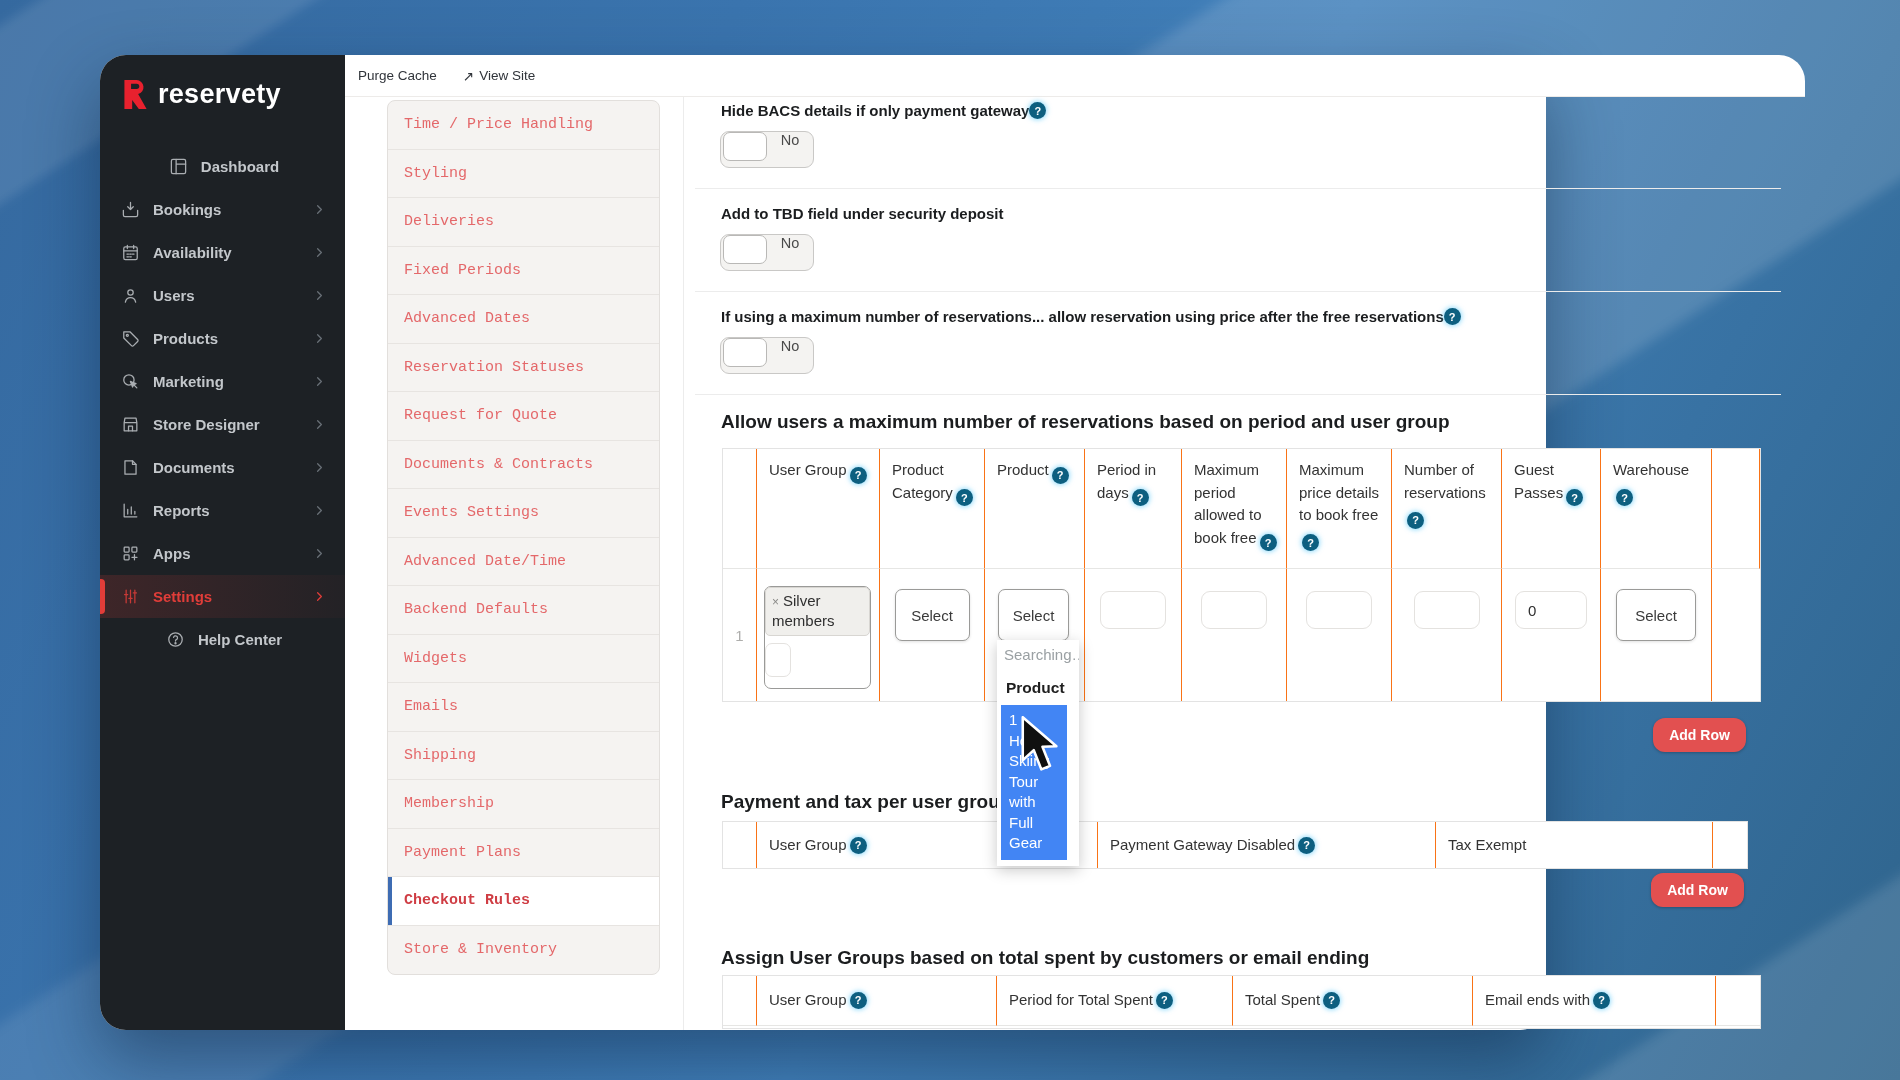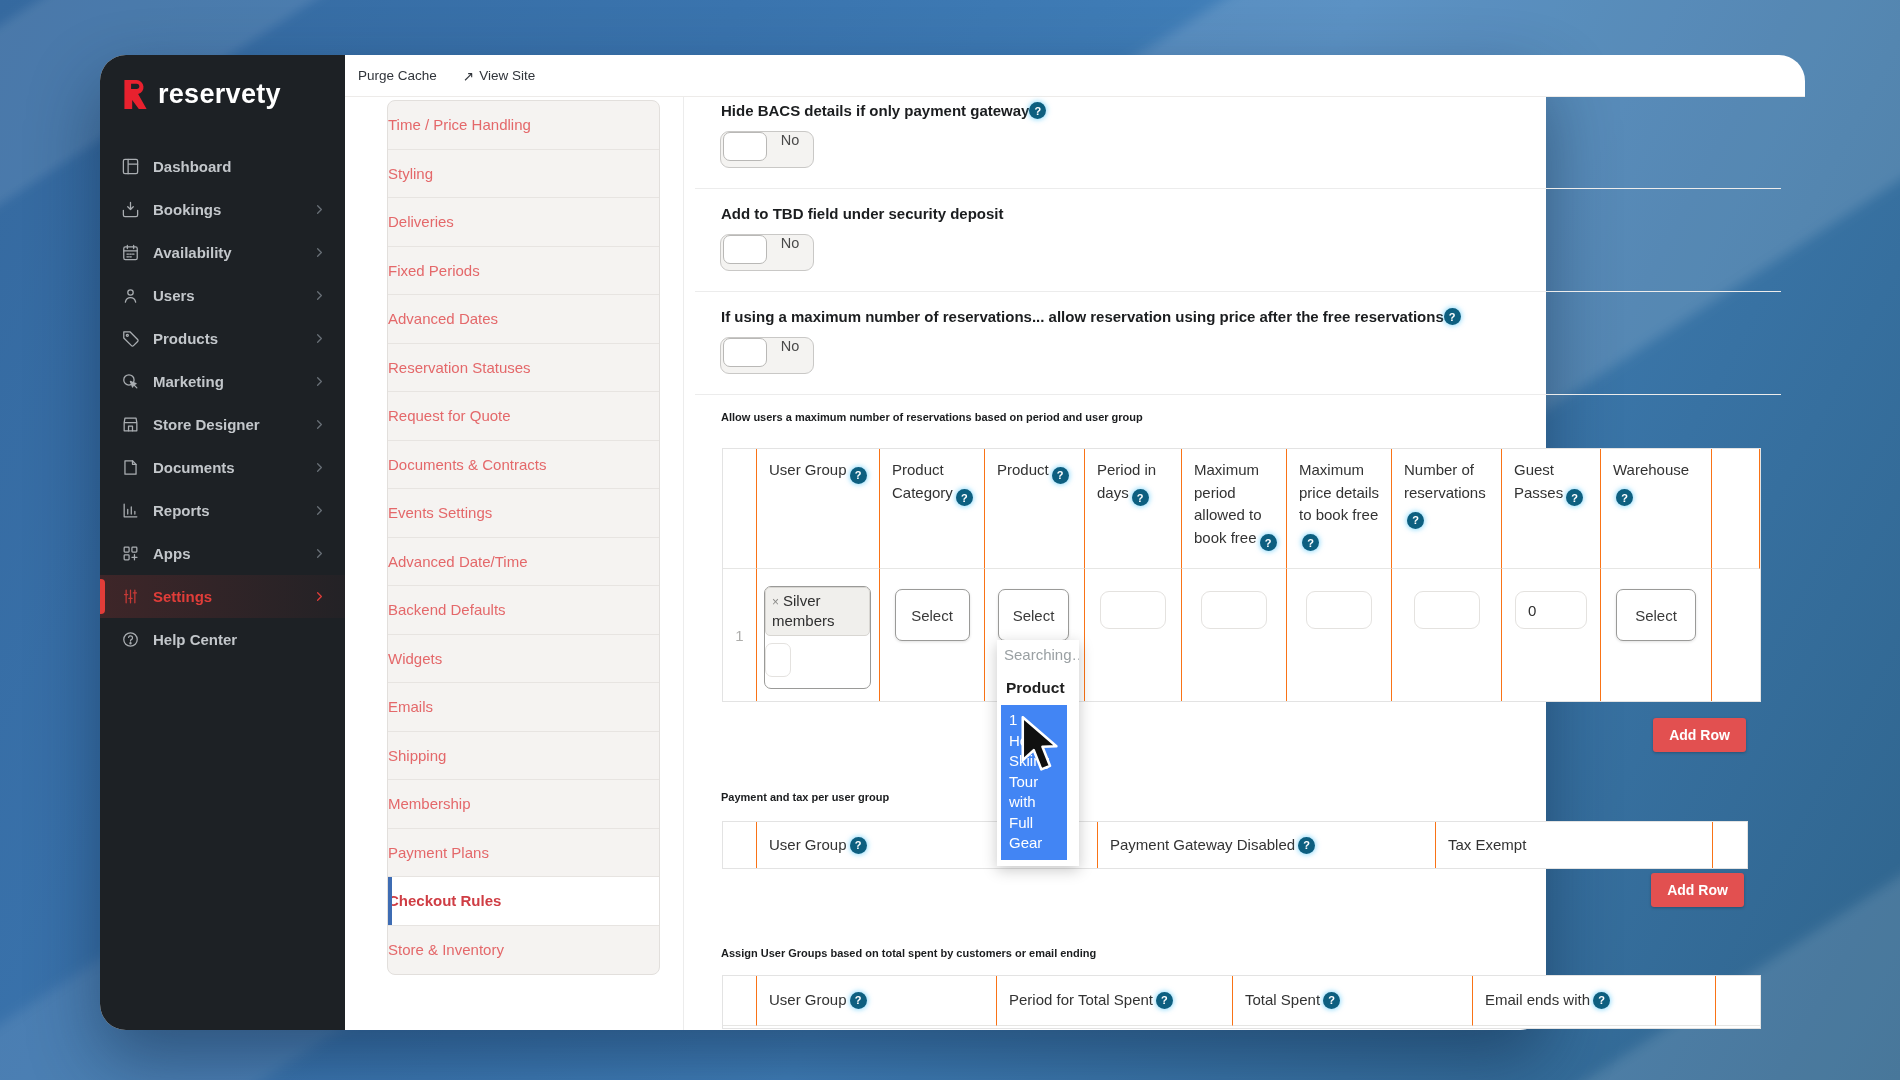--- a/index.html
+++ b/index.html
@@ -17,34 +17,34 @@
   .window{
     position:absolute;left:100px;top:55px;width:1446px;height:975px;
     background:#fff;border-radius:26px;box-shadow:0 30px 70px rgba(8,28,56,.45);
   }
 
   
   .sidebar{position:absolute;left:0;top:0;width:245px;height:975px;background:#1d2125;border-radius:26px 0 0 26px;}
   .logo{position:absolute;left:22px;top:24px;display:flex;align-items:center;gap:9px;}
   .logo-name{color:#fff;font-size:27px;font-weight:700;letter-spacing:.3px;}
   .nav{position:absolute;left:0;top:90px;width:245px;}
-  .nav-item{position:relative;height:43px;display:flex;align-items:center;gap:13px;padding:0 18px 0 21px;color:#c3c7cb;font-size:15px;font-weight:600;cursor:default;}
+  .nav-item{position:relative;height:43px;display:flex;align-items:center;gap:13px;padding:0 18px 0 21px;color:#c3c7cb;font-size:15px;font-weight:600;cursor:default;justify-content:center;}
   .nav-item svg.mi{width:19px;height:19px;flex:none;opacity:.85;}
   .nav-item .chev{margin-left:auto;width:15px;height:15px;color:#697077;flex:none;}
   .nav-item.active{color:#e13d39;background:linear-gradient(90deg,rgba(225,61,57,.17),rgba(225,61,57,.03));}
   .nav-item.active .chev{color:#e13d39;}
   .nav-item.active::before{content:"";position:absolute;left:0;top:4px;bottom:4px;width:5px;background:#e13d39;border-radius:0 4px 4px 0;}
 
   
   .topbar{position:absolute;left:245px;top:0;width:1460px;height:42px;display:flex;align-items:center;gap:26px;padding-left:13px;box-sizing:border-box;border-bottom:1px solid #edebe9;border-radius:0 26px 0 0;background:#fff;}
   .topbar .tb-link{font-size:13.5px;color:#30343a;display:flex;align-items:center;gap:5px;}
 
   
   .submenu{position:absolute;left:287px;top:45px;width:273px;background:#f5f3f1;border:1px solid #e2dfdc;border-radius:8px;overflow:hidden;box-sizing:border-box;}
-  .submenu-item{position:relative;height:48.5px;display:flex;align-items:center;font-size:15px;color:#e4686a;border-bottom:1px solid #e7e4e1;box-sizing:border-box;}
+  .submenu-item{position:relative;height:48.5px;display:flex;align-items:center;padding-left:16px;font-size:15px;color:#e4686a;border-bottom:1px solid #e7e4e1;box-sizing:border-box;font-family:Liberation Mono, monospace;}
   .submenu-item:last-child{border-bottom:none;}
   .submenu-item.active{background:#fff;color:#cf3d44;font-weight:700;}
   .submenu-item.active::before{content:"";position:absolute;left:0;top:0;bottom:0;width:4px;background:#3e6cb3;}
   .vdiv{position:absolute;left:583px;top:42px;bottom:0;width:1px;background:#ececec;}
 
   
   .s-label{position:absolute;left:621px;font-size:15px;font-weight:600;color:#1b1d1f;display:flex;align-items:center;}
   .help{width:17px;height:17px;border-radius:50%;background:#0d5f80;color:#fff;font-size:11px;font-weight:700;display:inline-flex;align-items:center;justify-content:center;box-shadow:0 0 5px 1px rgba(56,189,248,.55);flex:none;}
   .th .help{vertical-align:-4px;margin-left:3px;display:inline-flex;}
   .toggle{position:absolute;left:620px;width:94px;height:37px;border:1px solid #c9c8c6;border-radius:9px;background:#f4f3f1;display:flex;box-sizing:border-box;}
@@ -67,22 +67,22 @@
   .sel{border:1px solid #9a9a98;border-radius:7px;background:#fff;color:#3a3a3a;font-size:15px;display:flex;align-items:center;justify-content:center;box-shadow:0 1px 3px rgba(0,0,0,.12);box-sizing:border-box;}
   .sel-cat{width:75px;height:52px;margin:20px auto 0;}
   .sel-prod{width:71px;height:52px;margin:20px 0 0 13px;}
   .sel-wh{width:80px;height:52px;margin:20px auto 0;}
   .inp{width:66px;height:38px;border:1px solid #e4e2df;border-radius:9px;background:#fff;margin:22px auto 0;box-sizing:border-box;}
   .inp-guest{width:72px;display:flex;align-items:center;padding-left:12px;font-size:15px;color:#2f2f2f;}
   .t2{left:622px;top:766px;width:1024px;display:grid;grid-template-columns:34px 341px 338px 277px 34px;grid-template-rows:46px;}
   .t2 .th{padding-top:0;display:flex;align-items:center;}
   .t3{left:622px;top:920px;width:1037px;display:grid;grid-template-columns:34px 240px 236px 240px 243px 44px;grid-template-rows:50px;height:52px;overflow:hidden;}
   .t3 .th{padding-top:0;display:flex;align-items:center;border-bottom:1px solid #e6e6e4;}
-  .heading{position:absolute;left:621px;font-size:11px;font-weight:600;color:#1b1d1f;}
-  .add-row{position:absolute;width:93px;height:34px;background:#e25050;border-radius:3px;color:#fff;font-size:14px;font-weight:700;display:flex;align-items:center;justify-content:center;box-shadow:0 1px 3px rgba(0,0,0,.25);cursor:default;}
+  .heading{position:absolute;left:621px;font-size:19px;font-weight:600;color:#1b1d1f;}
+  .add-row{position:absolute;width:93px;height:34px;background:#e25050;border-radius:12px;color:#fff;font-size:14px;font-weight:700;display:flex;align-items:center;justify-content:center;box-shadow:0 1px 3px rgba(0,0,0,.25);cursor:default;}
 
   
   .dd{position:absolute;left:897px;top:585px;width:82px;background:#fff;box-shadow:0 4px 14px rgba(0,0,0,.22);z-index:30;padding-bottom:6px;}
   .dd-searching{color:#9aa0a3;font-size:15px;padding:6px 0 0 7px;white-space:nowrap;overflow:hidden;height:24px;}
   .dd-group{color:#1f1f1f;font-weight:700;font-size:15.5px;padding:9px 0 8px 9px;}
   .dd-option{margin:0 8px 0 4px;width:66px;box-sizing:border-box;background:#4285f4;color:#fff;font-size:15px;line-height:20.5px;padding:5px 2px 6px 8px;white-space:pre-line;}
   .cursor{position:absolute;left:917px;top:661px;z-index:40;}
 </style>
 </head>
 <body>

